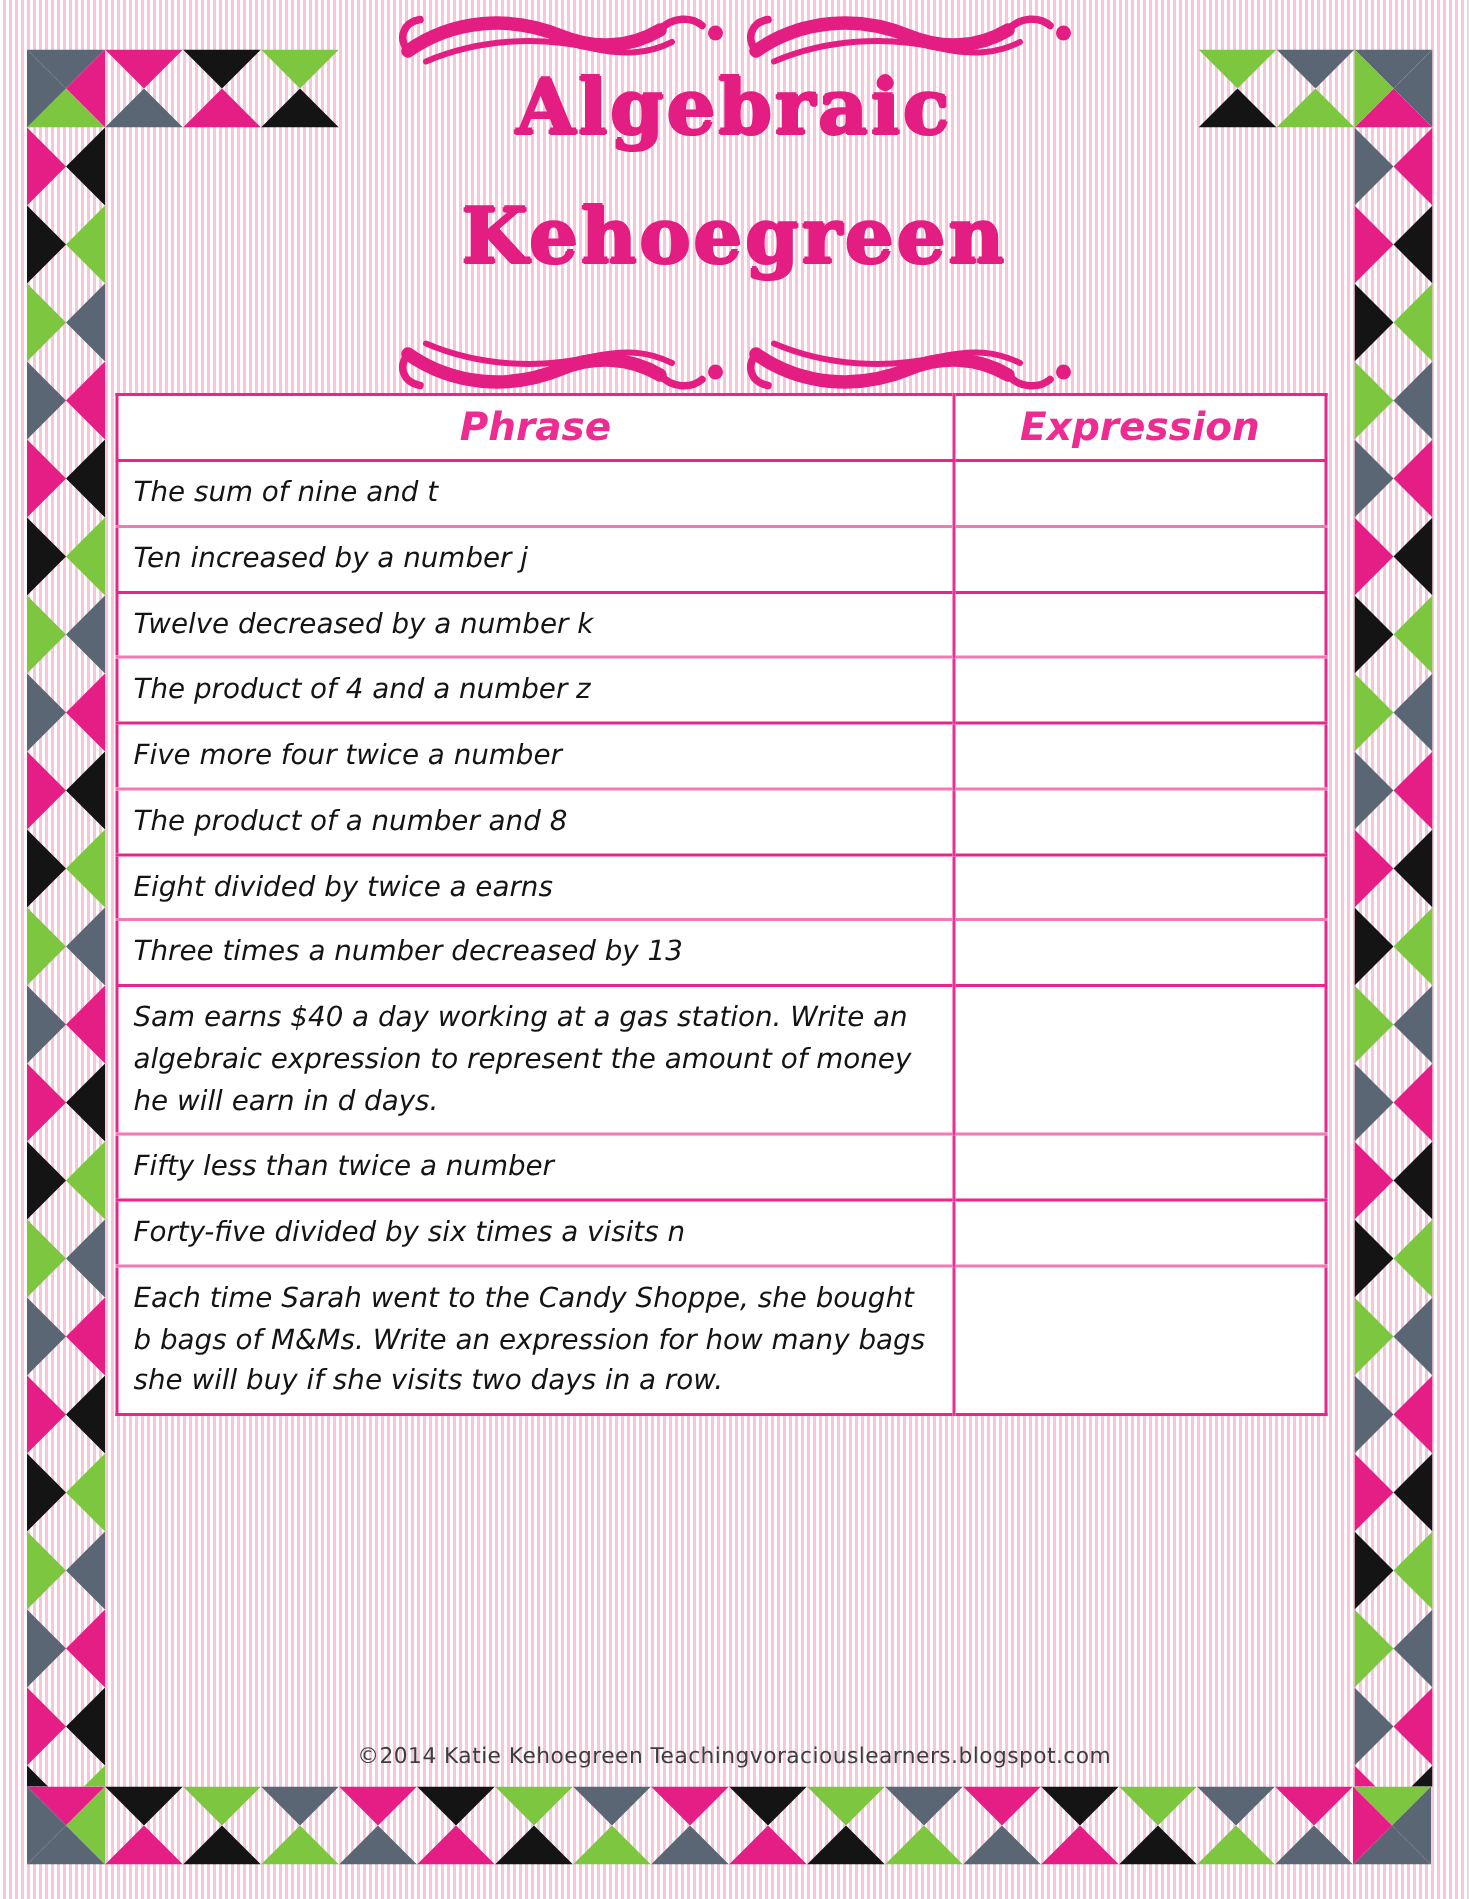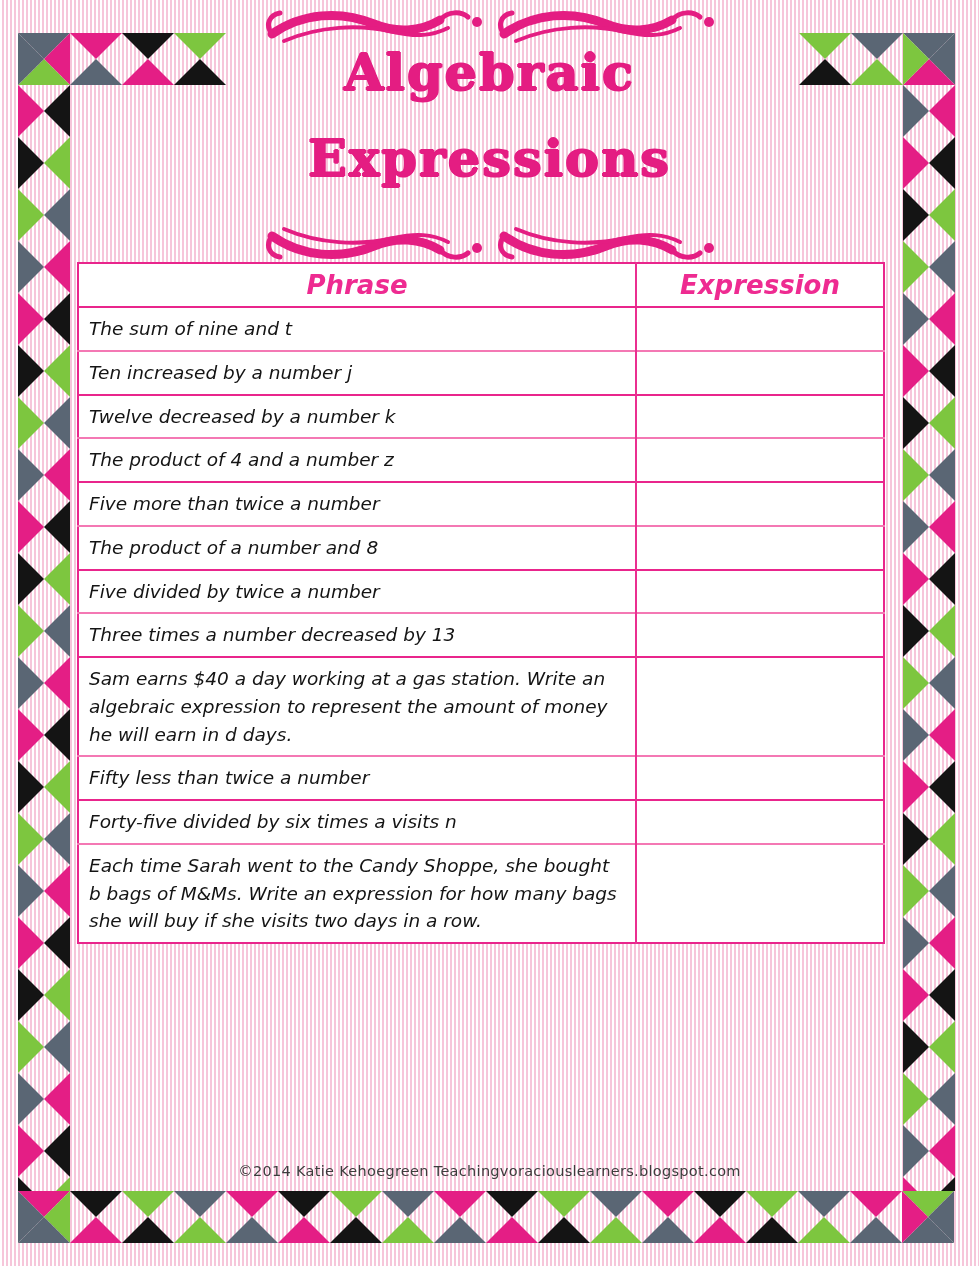--- a/index.html
+++ b/index.html
@@ -358,21 +358,21 @@
       <path d="M8,26 C38,5 76,2 110,16 C132,25 156,24 176,12" stroke-width="9"></path>
       <path d="M20,33 C55,18 95,16 130,24 C152,29 168,28 184,20" stroke-width="4"></path>
       <path d="M8,26 C1,17 5,7 16,5" stroke-width="5"></path>
       <path d="M176,12 C184,3 197,3 204,9" stroke-width="5"></path>
       <circle cx="213" cy="14" r="5" fill="#e41d82" stroke="none"></circle>
     </g>
     <use href="#flu1" x="232"></use>
   </svg>
 
   <h1 class="title t1">Algebraic</h1>
-  <h1 class="title t2">Expressions</h1>
+  <h1 class="title t2">Kehoegreen</h1>
 
   <svg class="flourish bottom" viewBox="0 0 452 40">
     <g transform="scale(1,-1) translate(0,-40)">
       <g id="flu2" fill="none" stroke="#e41d82" stroke-linecap="round">
         <path d="M8,26 C38,5 76,2 110,16 C132,25 156,24 176,12" stroke-width="9"></path>
         <path d="M20,33 C55,18 95,16 130,24 C152,29 168,28 184,20" stroke-width="4"></path>
         <path d="M8,26 C1,17 5,7 16,5" stroke-width="5"></path>
         <path d="M176,12 C184,3 197,3 204,9" stroke-width="5"></path>
         <circle cx="213" cy="14" r="5" fill="#e41d82" stroke="none"></circle>
       </g>
@@ -402,29 +402,29 @@
         </tr>
         <tr>
           <td>Twelve decreased by a number k</td>
           <td></td>
         </tr>
         <tr>
           <td>The product of 4 and a number z</td>
           <td></td>
         </tr>
         <tr>
-          <td>Five more than twice a number</td>
+          <td>Five more four twice a number</td>
           <td></td>
         </tr>
         <tr>
           <td>The product of a number and 8</td>
           <td></td>
         </tr>
         <tr>
-          <td>Five divided by twice a number</td>
+          <td>Eight divided by twice a earns</td>
           <td></td>
         </tr>
         <tr>
           <td>Three times a number decreased by 13</td>
           <td></td>
         </tr>
         <tr>
           <td>Sam earns $40 a day working at a gas station. Write an algebraic expression to represent the amount of money he will earn in d days.</td>
           <td></td>
         </tr>

